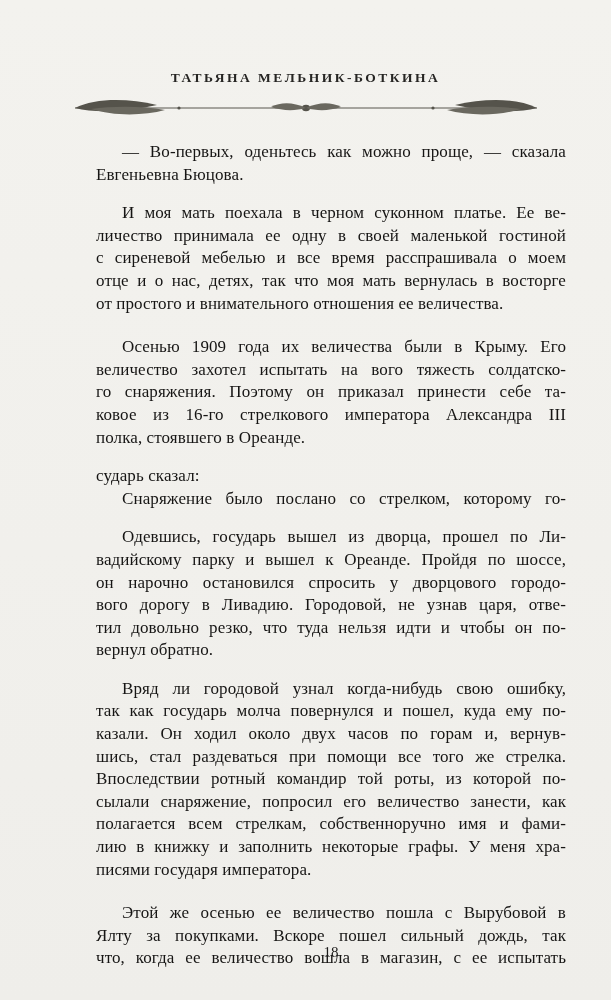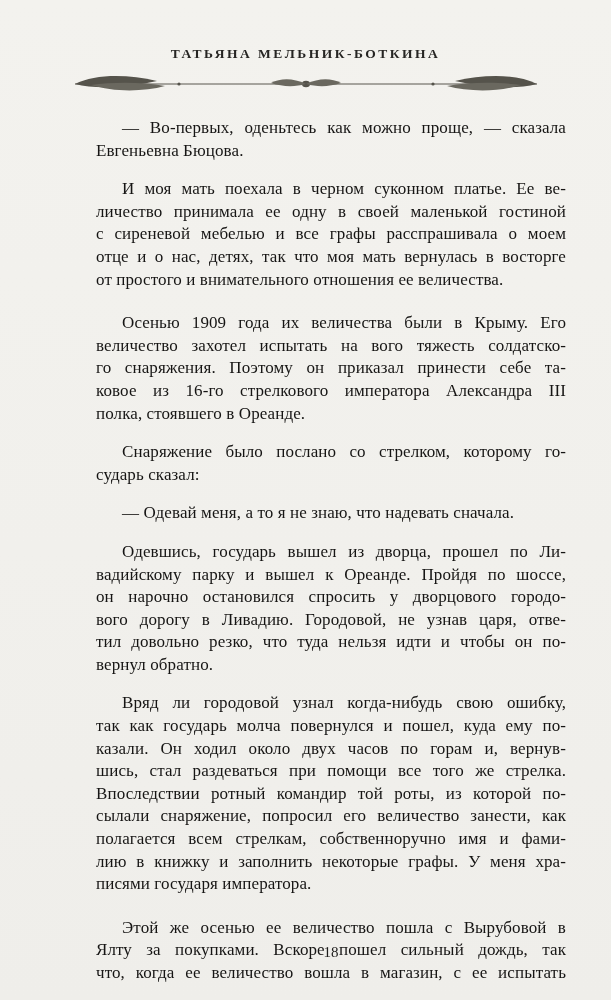--- a/index.html
+++ b/index.html
@@ -11,21 +11,21 @@
     position: relative;
     width: 611px;
     height: 1000px;
     margin: 0 auto;
     background: linear-gradient(180deg, #f3f2ee 0%, #f1f0ec 55%, #efeeea 100%);
     color: #161514;
     font-family: "Liberation Serif", "DejaVu Serif", serif;
     overflow: hidden;
   }
   .running-header {
-    padding-top: 46px;
+    padding-top: 70px;
     text-align: center;
     font-size: 13.5px;
     font-weight: bold;
     letter-spacing: 2.5px;
     color: #262523;
   }
   .ornament-wrap {
     margin-top: 9px;
     text-align: center;
   }
@@ -85,37 +85,34 @@
   </div>
 
   <div class="body-text">
       <div class="para">
         <div class="line just first">— Во-первых, оденьтесь как можно проще, — сказала</div>
         <div class="line">Евгеньевна Бюцова.</div>
       </div>
       <div class="para">
         <div class="line just first">И моя мать поехала в черном суконном платье. Ее ве-</div>
         <div class="line just">личество принимала ее одну в своей маленькой гостиной</div>
-        <div class="line just">с сиреневой мебелью и все графы расспрашивала о моем</div>
+        <div class="line just">с сиреневой мебелью и все время расспрашивала о моем</div>
         <div class="line just">отце и о нас, детях, так что моя мать вернулась в восторге</div>
         <div class="line">от простого и внимательного отношения ее величества.</div>
       </div>
       <div class="para gap">
         <div class="line just first">Осенью 1909 года их величества были в Крыму. Его</div>
         <div class="line just">величество захотел испытать на вого тяжесть солдатско-</div>
         <div class="line just">го снаряжения. Поэтому он приказал принести себе та-</div>
         <div class="line just">ковое из 16-го стрелкового императора Александра III</div>
         <div class="line">полка, стоявшего в Ореанде.</div>
       </div>
       <div class="para">
+        <div class="line">сударь сказал:</div>
         <div class="line just first">Снаряжение было послано со стрелком, которому го-</div>
-        <div class="line">сударь сказал:</div>
-      </div>
-      <div class="para">
-        <div class="line first">— Одевай меня, а то я не знаю, что надевать сначала.</div>
       </div>
       <div class="para">
         <div class="line just first">Одевшись, государь вышел из дворца, прошел по Ли-</div>
         <div class="line just">вадийскому парку и вышел к Ореанде. Пройдя по шоссе,</div>
         <div class="line just">он нарочно остановился спросить у дворцового городо-</div>
         <div class="line just">вого дорогу в Ливадию. Городовой, не узнав царя, отве-</div>
         <div class="line just">тил довольно резко, что туда нельзя идти и чтобы он по-</div>
         <div class="line">вернул обратно.</div>
       </div>
       <div class="para">

